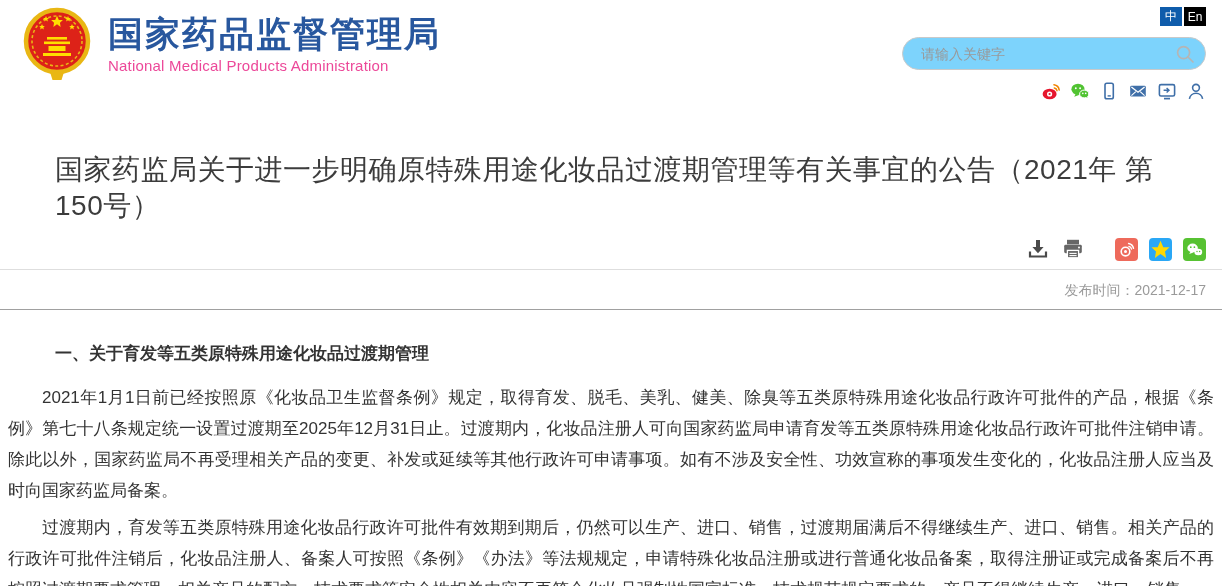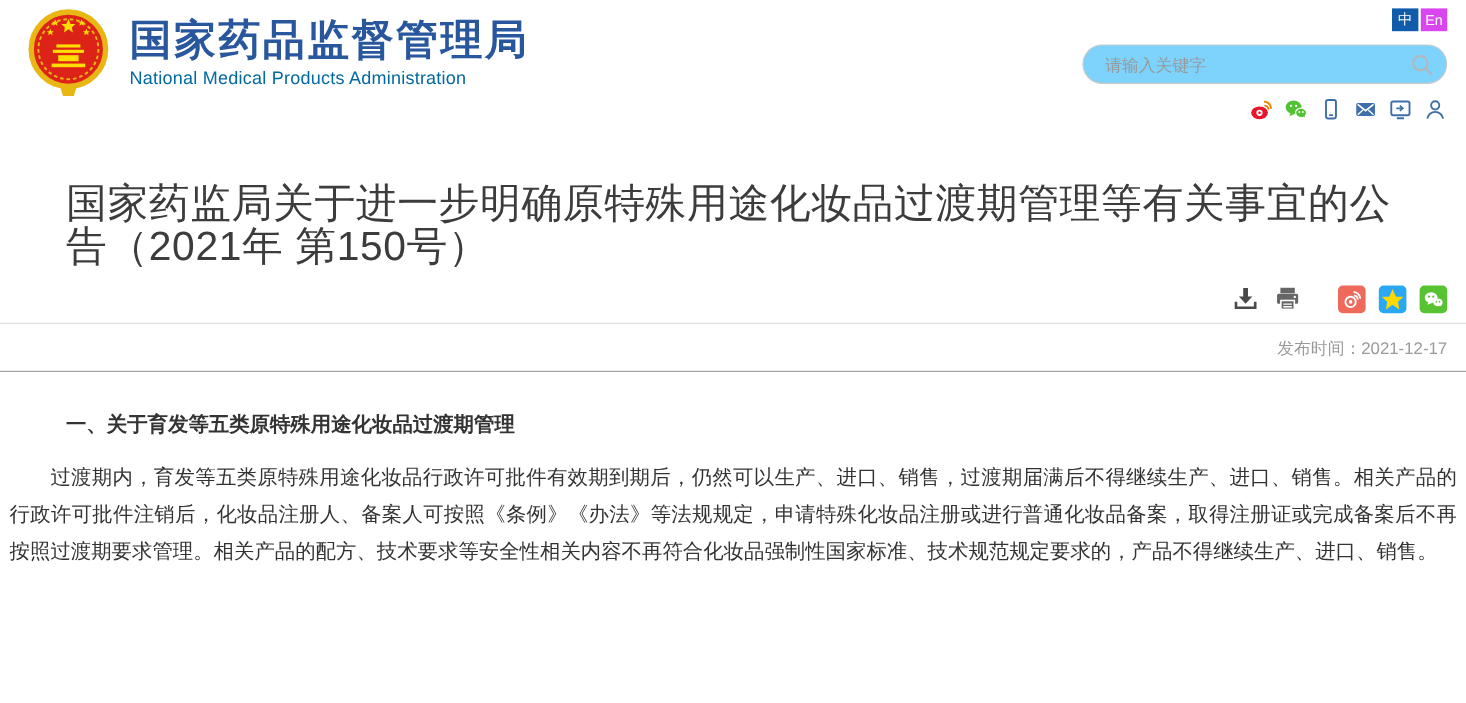--- a/index.html
+++ b/index.html
@@ -8,34 +8,34 @@
     background: #ffffff;
     overflow: hidden;
     font-family: "Liberation Sans", "DejaVu Sans", sans-serif;
   }
   
   .site-header { position: relative; height: 112px; background: #fff; }
   .logo-area { position: absolute; left: 20px; top: 6px; display: flex; align-items: center; cursor: pointer; }
   .emblem { width: 74px; height: 76px; }
   .site-title { margin-left: 14px; }
   .site-name-cn { font-size: 35px; font-weight: bold; color: #28579e; letter-spacing: 2px; line-height: 40px; }
-  .site-name-en { font-size: 15px; color: #0369a1; margin-top: 3px; letter-spacing: 0.2px; }
+  .site-name-en { font-size: 15px; color: #ec4899; margin-top: 3px; letter-spacing: 0.2px; }
   .header-right { position: absolute; right: 16px; top: 7px; width: 304px; }
   .lang-switch { display: flex; justify-content: flex-end; gap: 2px; }
   .lang-btn { width: 22px; height: 19px; font-size: 12px; color: #fff; display: flex; align-items: center; justify-content: center; cursor: pointer; }
   .lang-cn { background: #0f5cab; }
-  .lang-en { background: #d946ef; }
+  .lang-en { background: #000000; }
   .search-box { margin-top: 11px; height: 33px; border: 1px solid #c9c9c9; border-radius: 17px; display: flex; align-items: center; background: #7dd3fc; overflow: hidden; }
   .search-box input { flex: 1; border: none; outline: none; font-size: 14px; padding: 0 6px 0 18px; color: #333; background: transparent; font-family: inherit; }
   .search-box input::placeholder { color: #999; }
   .search-btn { border: none; background: transparent; padding: 0 10px 0 0; cursor: pointer; display: flex; align-items: center; }
   .social-row { margin-top: 11px; display: flex; justify-content: flex-end; align-items: center; gap: 9px; }
   .social-icon { width: 20px; height: 20px; cursor: pointer; display: flex; }
   
-  .article-title { margin: 40px 40px 0 55px; font-size: 34px; font-weight: 400; color: #3c3c3c; letter-spacing: 0.5px; line-height: 36px; }
+  .article-title { margin: 40px 40px 0 55px; font-size: 28px; font-weight: 400; color: #3c3c3c; letter-spacing: 0.5px; line-height: 36px; }
   .action-row { display: flex; justify-content: flex-end; align-items: center; gap: 11px; padding-right: 16px; margin-top: 12px; height: 26px; }
   .tool-icon { width: 24px; height: 24px; cursor: pointer; display: flex; }
   .share-gap { width: 8px; }
   .share-icon { width: 23px; height: 23px; border-radius: 4px; cursor: pointer; display: flex; }
   .divider-light { border: none; border-top: 1px solid #dedede; margin-top: 7px; }
   .divider-dark { border: none; border-top: 1px solid #a0a0a0; margin-top: 9px; }
   .publish-row { text-align: right; padding-right: 16px; margin-top: 12px; font-size: 14px; color: #9a9a9a; padding-left: 13px; }
   .article-body { padding: 15px 8px 0 8px; font-size: 17px; line-height: 31px; color: #333; text-align: justify; }
   .body-para { text-indent: 2em; margin: 0 0 6px 0; font-weight: 400; }
   .body-heading { text-indent: 2em; margin: 13px; font-size: 17px; font-weight: bold; color: #333; }
@@ -196,15 +196,16 @@
   <hr class="divider-light">
 
   <div class="publish-row">
     <span>发布时间：</span><span>2021-12-17</span>
   </div>
 
   <hr class="divider-dark">
 
   <div class="article-body">
       <h3 class="body-heading">一、关于育发等五类原特殊用途化妆品过渡期管理</h3>
+      <p class="body-para">2021年1月1日前已经按照原《化妆品卫生监督条例》规定，取得育发、脱毛、美乳、健美、除臭等五类原特殊用途化妆品行政许可批件的产品，根据《条例》第七十八条规定统一设置过渡期至2025年12月31日止。过渡期内，化妆品注册人可向国家药监局申请育发等五类原特殊用途化妆品行政许可批件注销申请。除此以外，国家药监局不再受理相关产品的变更、补发或延续等其他行政许可申请事项。如有不涉及安全性、功效宣称的事项发生变化的，化妆品注册人应当及时向国家药监局备案。</p>
       <p class="body-para">过渡期内，育发等五类原特殊用途化妆品行政许可批件有效期到期后，仍然可以生产、进口、销售，过渡期届满后不得继续生产、进口、销售。相关产品的行政许可批件注销后，化妆品注册人、备案人可按照《条例》《办法》等法规规定，申请特殊化妆品注册或进行普通化妆品备案，取得注册证或完成备案后不再按照过渡期要求管理。相关产品的配方、技术要求等安全性相关内容不再符合化妆品强制性国家标准、技术规范规定要求的，产品不得继续生产、进口、销售。</p>
     </div>
 </main>
 
 </body></html>

